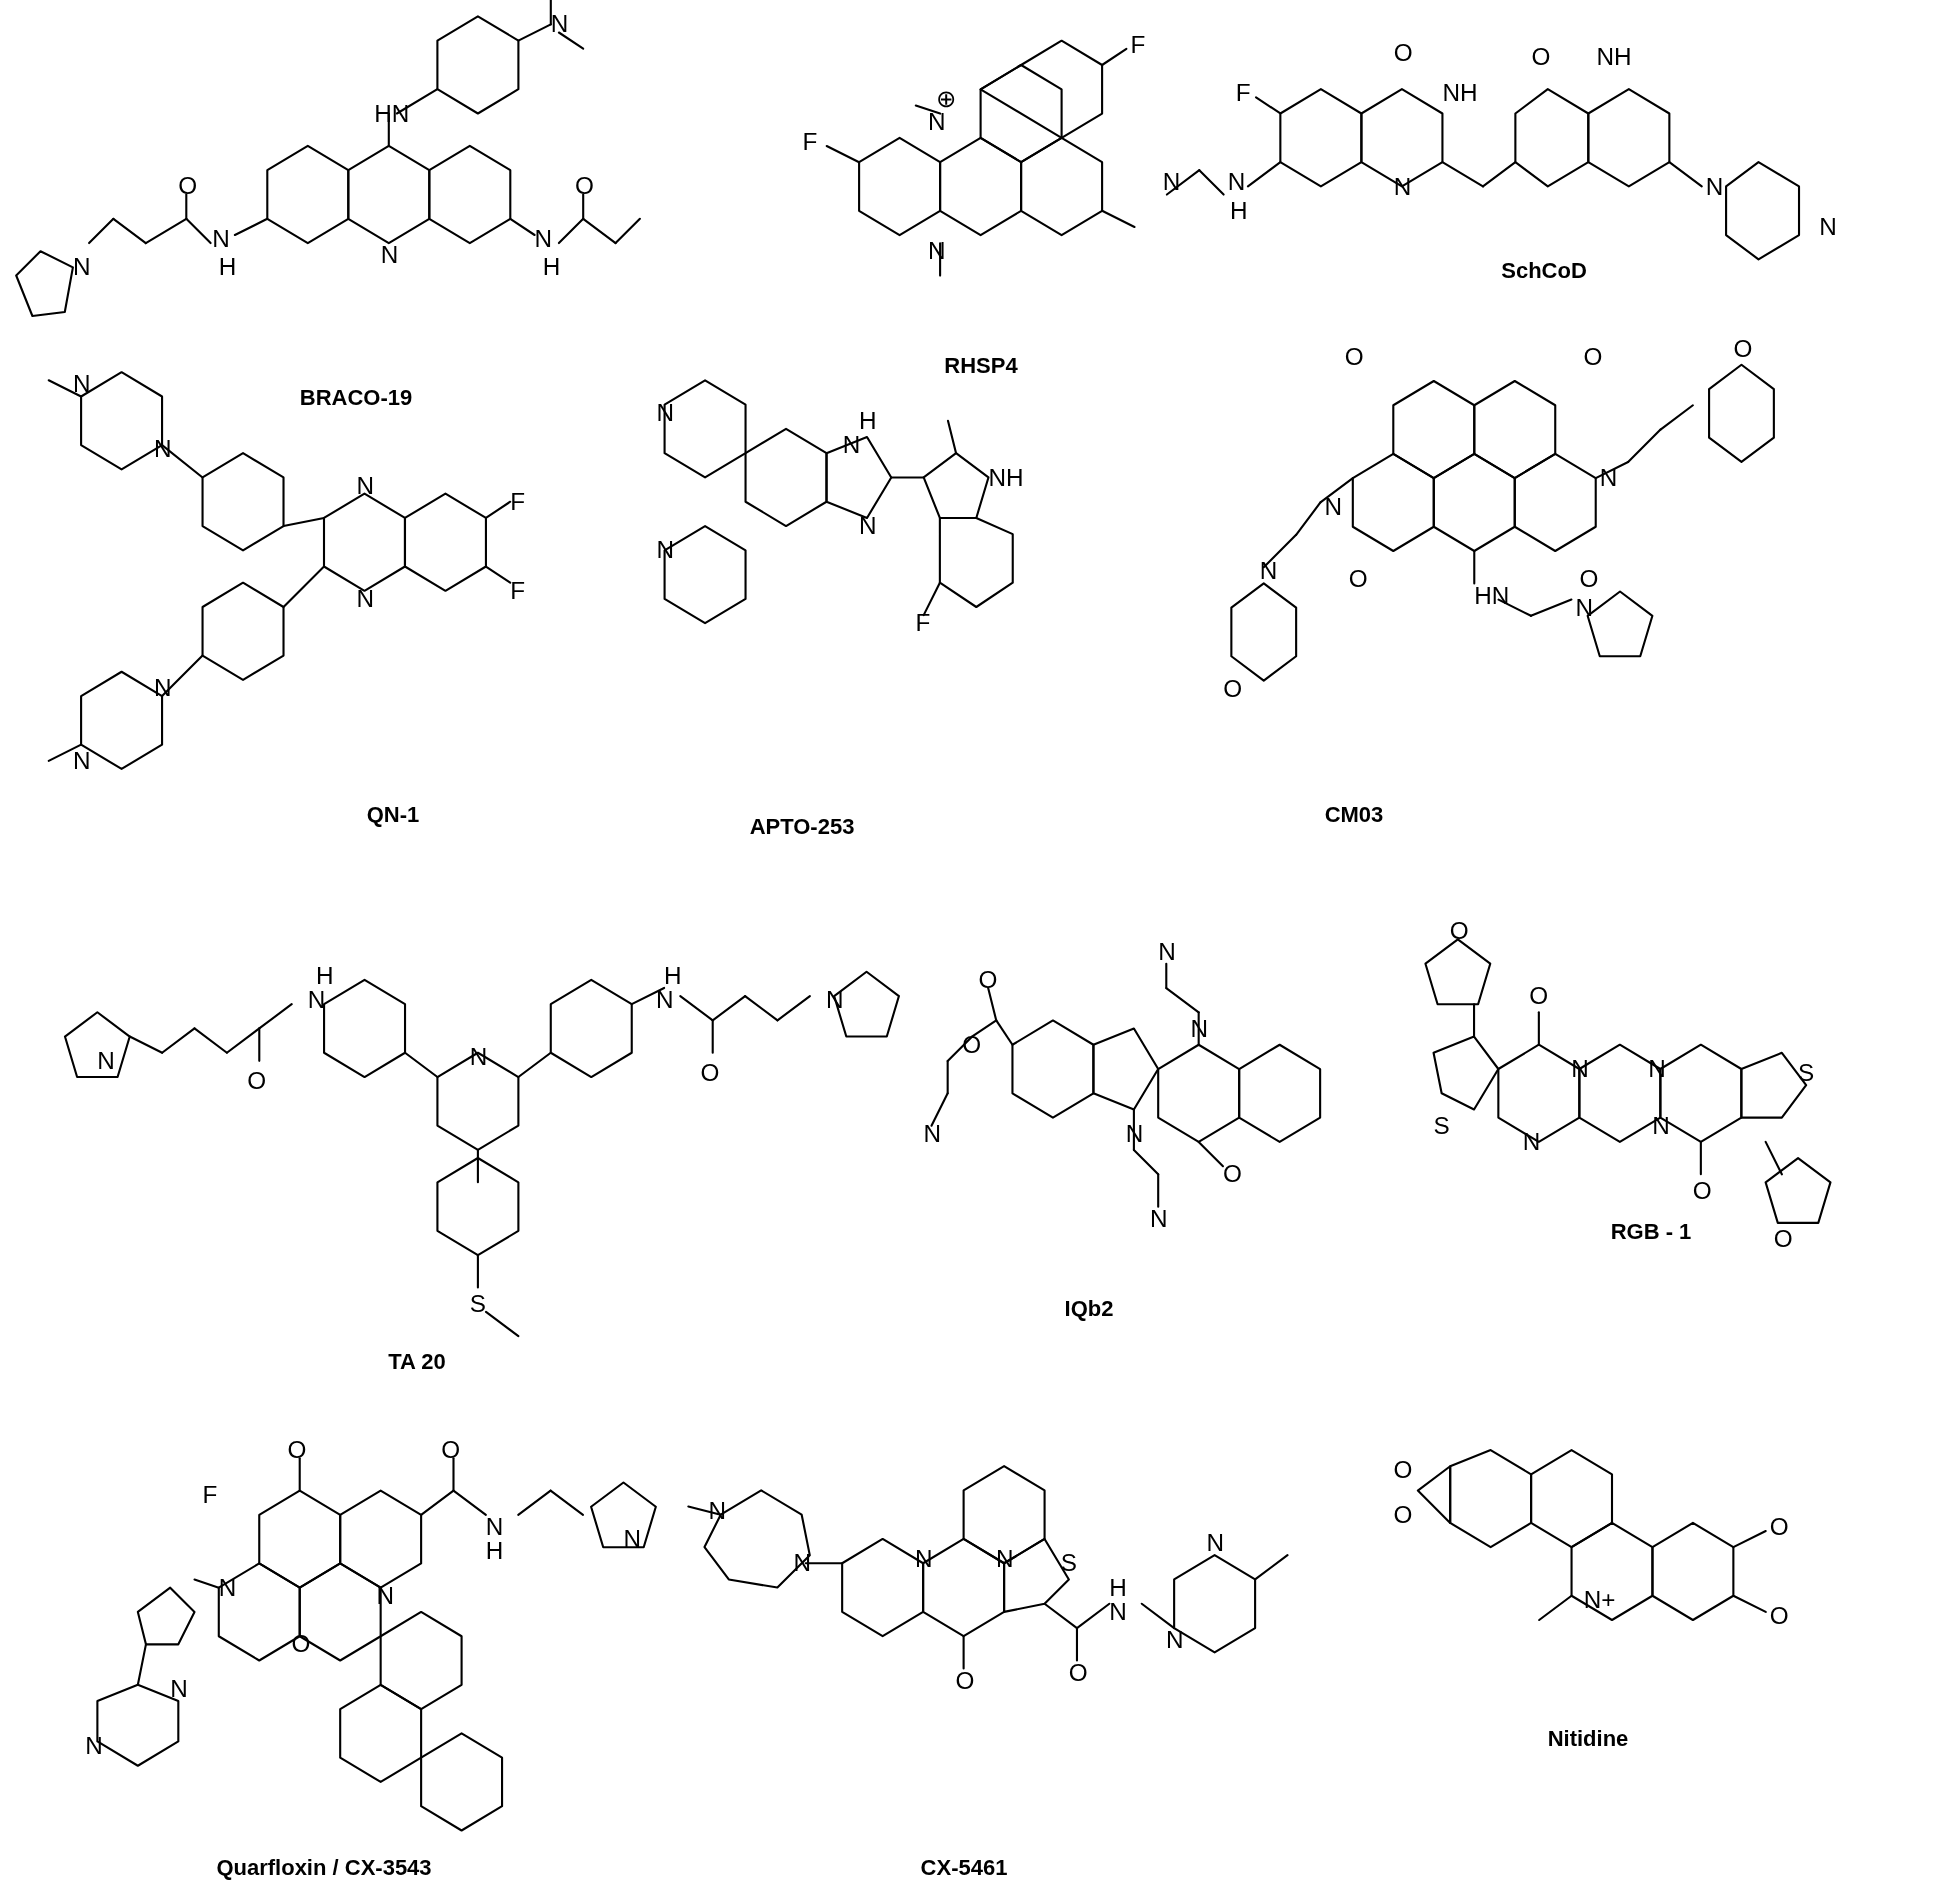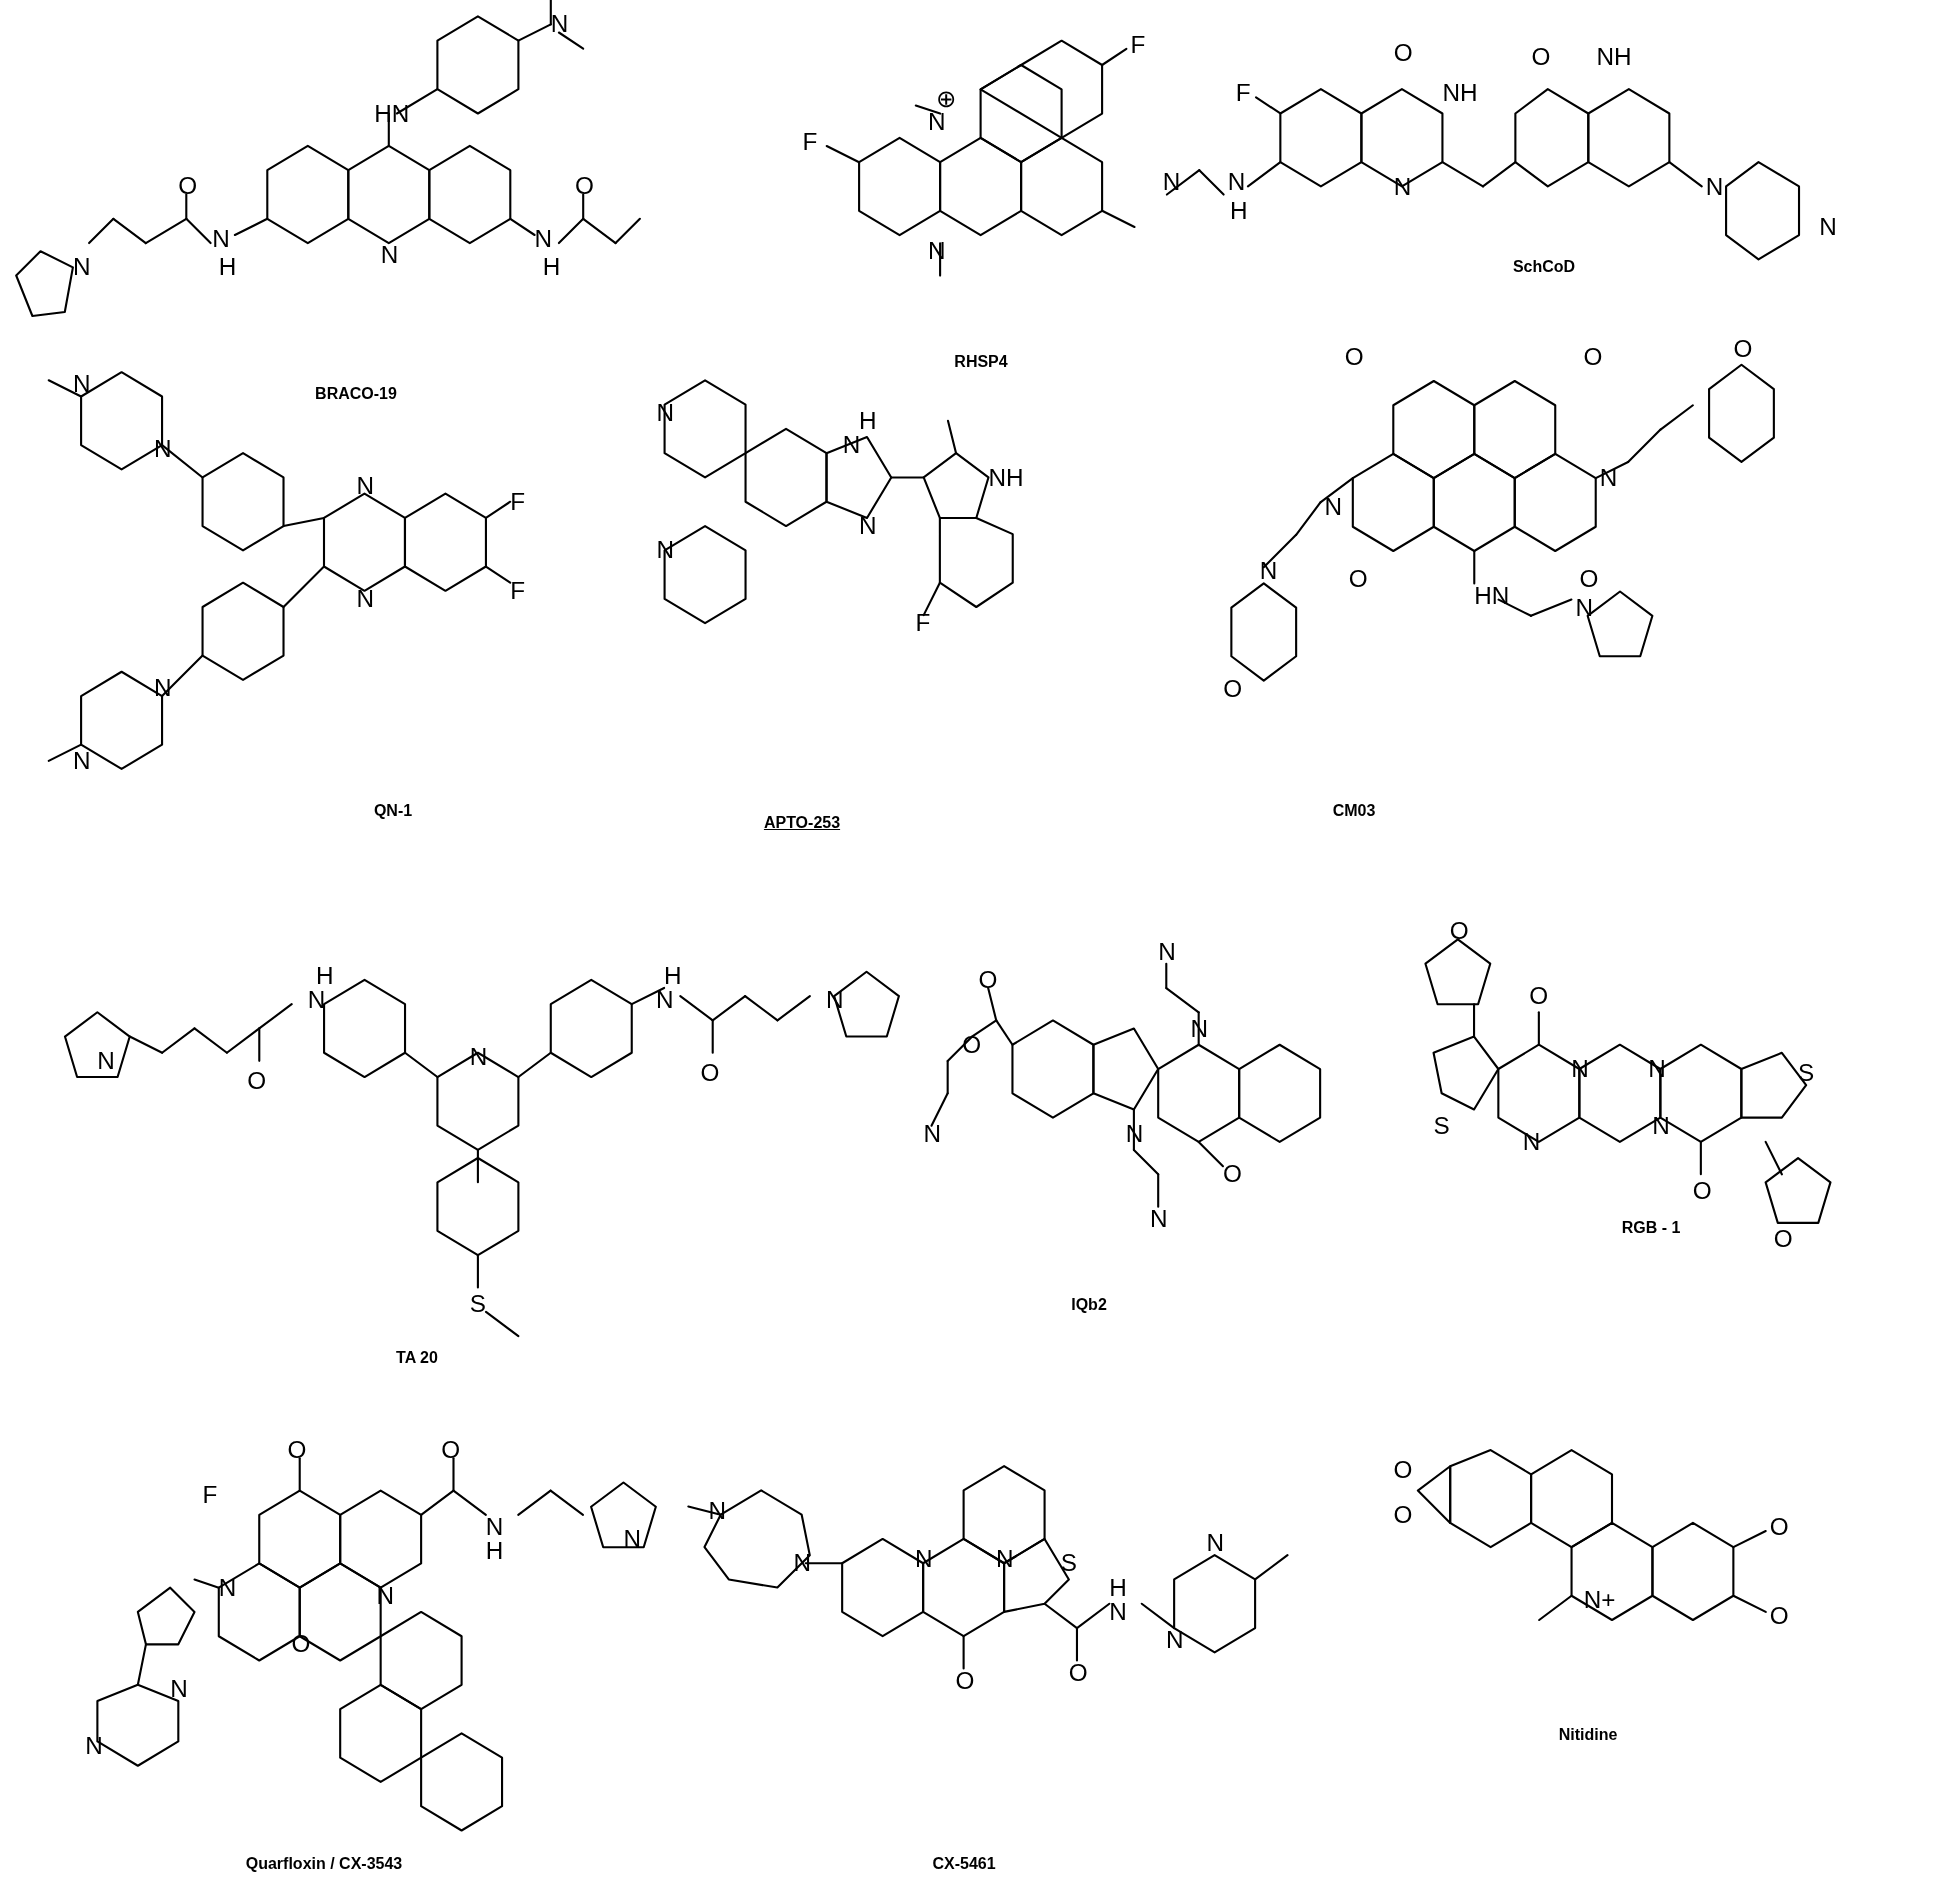--- a/index.html
+++ b/index.html
@@ -4,21 +4,21 @@
 <style>
   html, body { margin:0; padding:0; background:#ffffff; }
   body { width:1953px; height:1893px; position:relative; overflow:hidden;
          font-family:"Liberation Sans", sans-serif; color:#000; }
   .panel { position:absolute; }
   .panel svg { position:absolute; left:0; top:0; overflow:visible; }
   .panel svg line, .panel svg polyline, .panel svg polygon, .panel svg path, .panel svg circle.ring {
     stroke:#000; stroke-width:2.6; fill:none; stroke-linejoin:round; stroke-linecap:round; }
   .atom { font-family:"Liberation Sans", sans-serif; font-size:30px; fill:#000; }
   .caption { position:absolute; font-family:"Liberation Sans", sans-serif; font-weight:bold;
-             font-size:16px; white-space:nowrap; transform:translateX(-50%); }
+             font-size:22px; white-space:nowrap; transform:translateX(-50%); }
 </style>
 </head>
 <body>
 
 <div class="panel" style="left:0;top:0;width:648px;height:389px;">
   <svg width="648" height="389" viewBox="0 0 800 480">
 
     <polygon points="330,210 380,180 430,210 430,270 380,300 330,270"></polygon>
     <polygon points="430,210 480,180 530,210 530,270 480,300 430,270"></polygon>
     <polygon points="530,210 580,180 630,210 630,270 580,300 530,270"></polygon>
@@ -144,21 +144,21 @@
     <line x1="390" y1="120" x2="380" y2="80"></line>
     <line x1="370" y1="280" x2="350" y2="320"></line>
     <text class="atom" x="20" y="80">N</text>
     <text class="atom" x="270" y="90">H</text>
     <text class="atom" x="250" y="120">N</text>
     <text class="atom" x="430" y="160">NH</text>
     <text class="atom" x="270" y="220">N</text>
     <text class="atom" x="20" y="250">N</text>
     <text class="atom" x="340" y="340">F</text>
   </svg>
-  <div class="caption" style="left:162px;top:458px;text-decoration:underline;">APTO-253</div>
+  <div class="caption" style="left:162px;top:458px;">APTO-253</div>
 </div>
 
 <div class="panel" style="left:1118px;top:324px;width:834px;height:535px;">
   <svg width="834" height="535" viewBox="0 0 1030 660">
     <polygon points="340,100 390,70 440,100 440,160 390,190 340,160"></polygon>
     <polygon points="440,100 490,70 540,100 540,160 490,190 440,160"></polygon>
     <polygon points="340,160 390,190 390,250 340,280 290,250 290,190"></polygon>
     <polygon points="440,160 490,190 490,250 440,280 390,250 390,190"></polygon>
     <polygon points="540,160 590,190 590,250 540,280 490,250 490,190"></polygon>
     <line x1="290" y1="190" x2="250" y2="220"></line>

